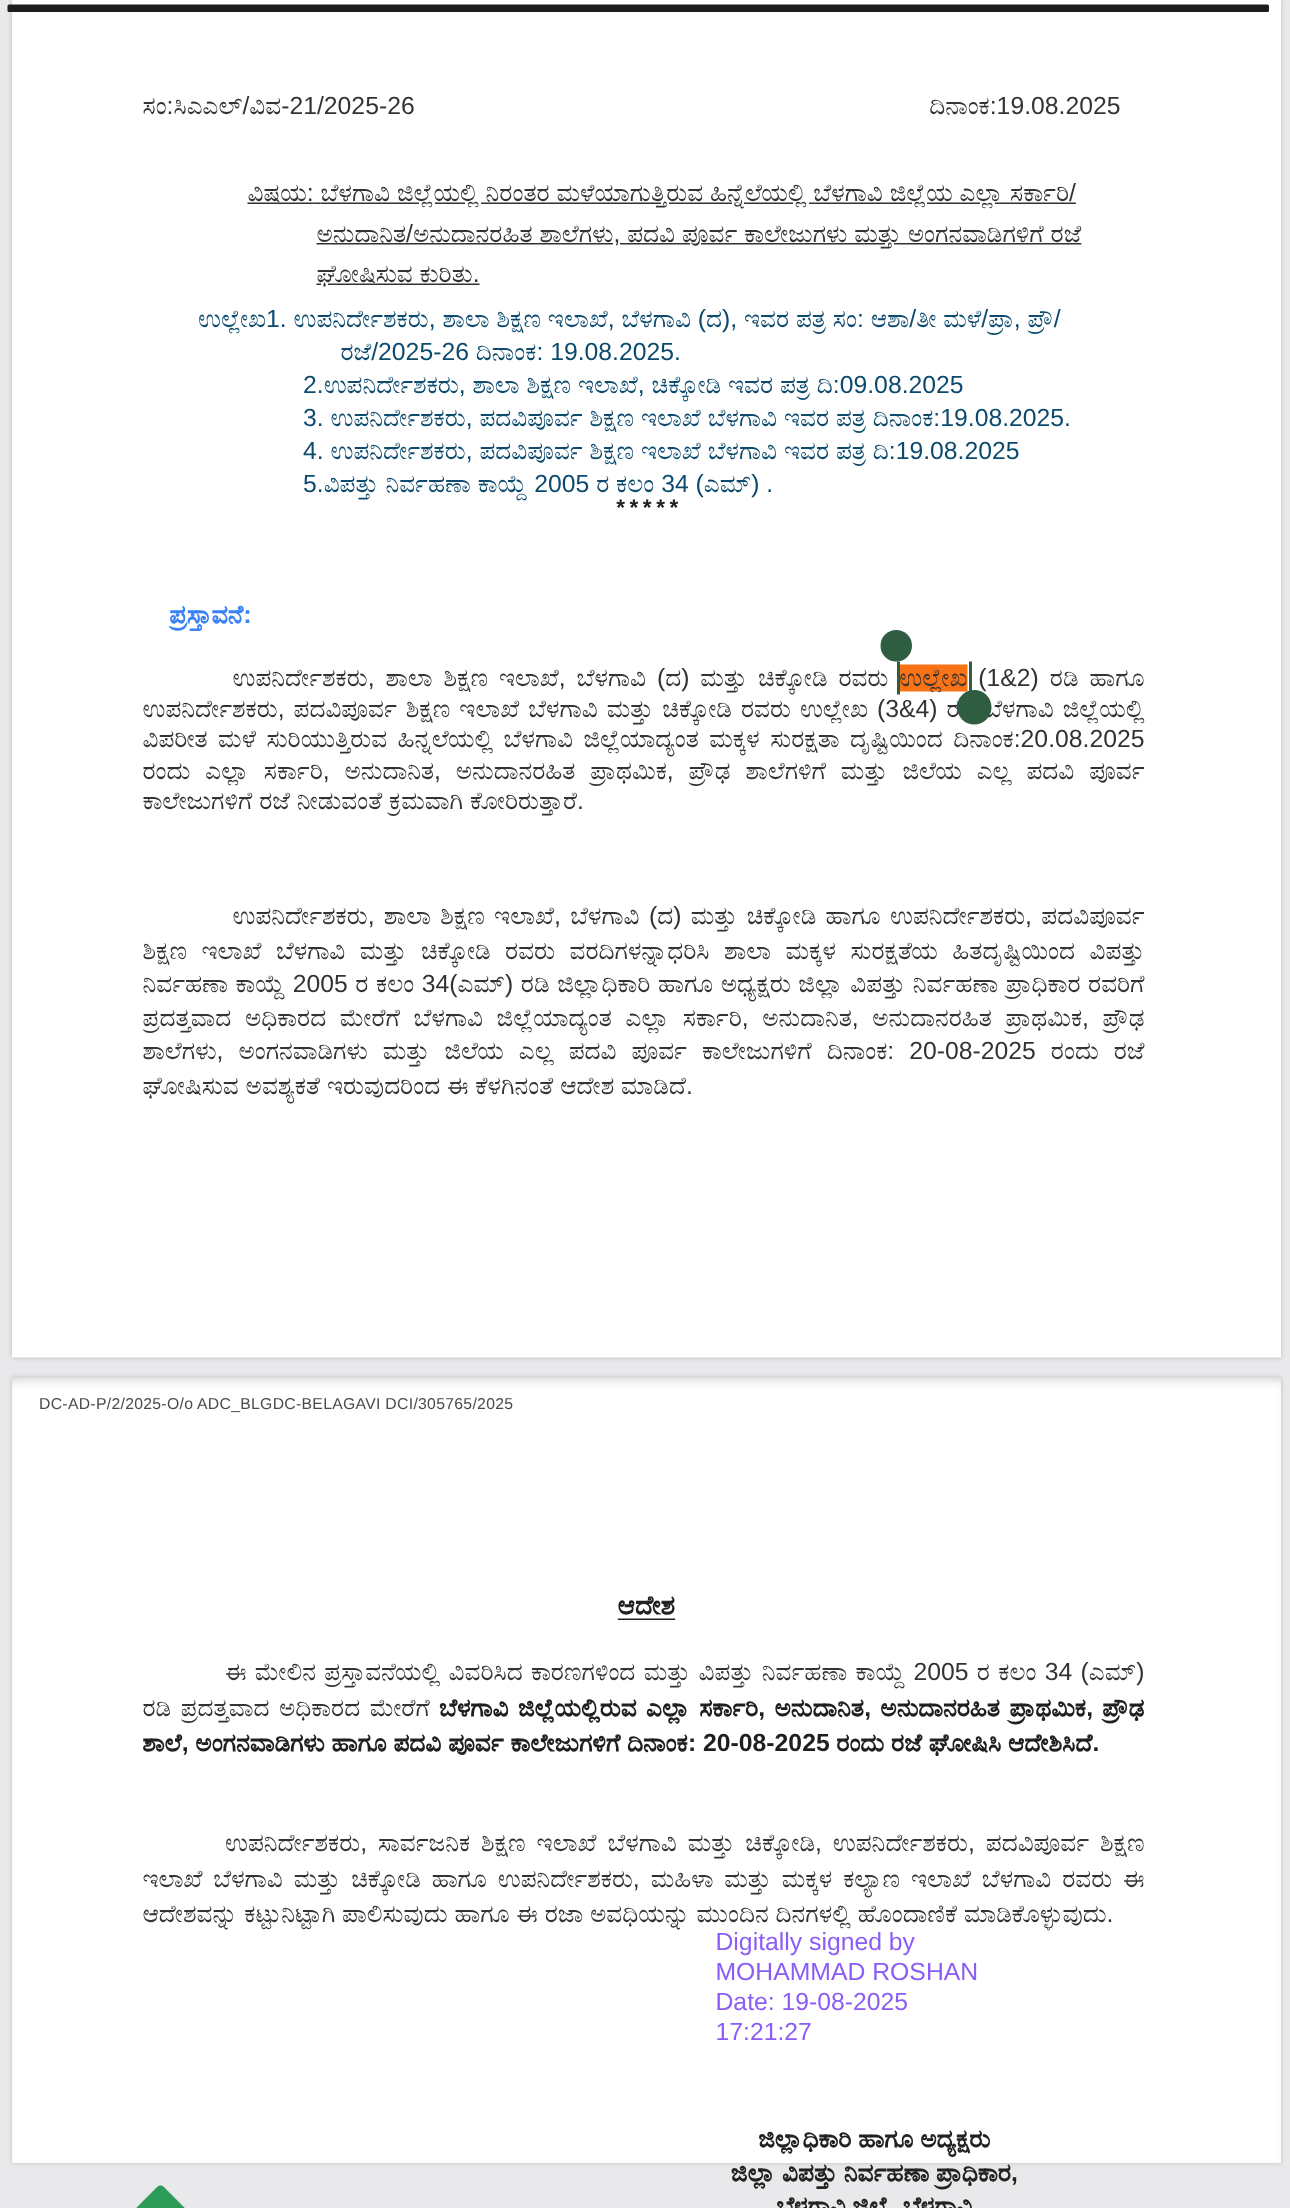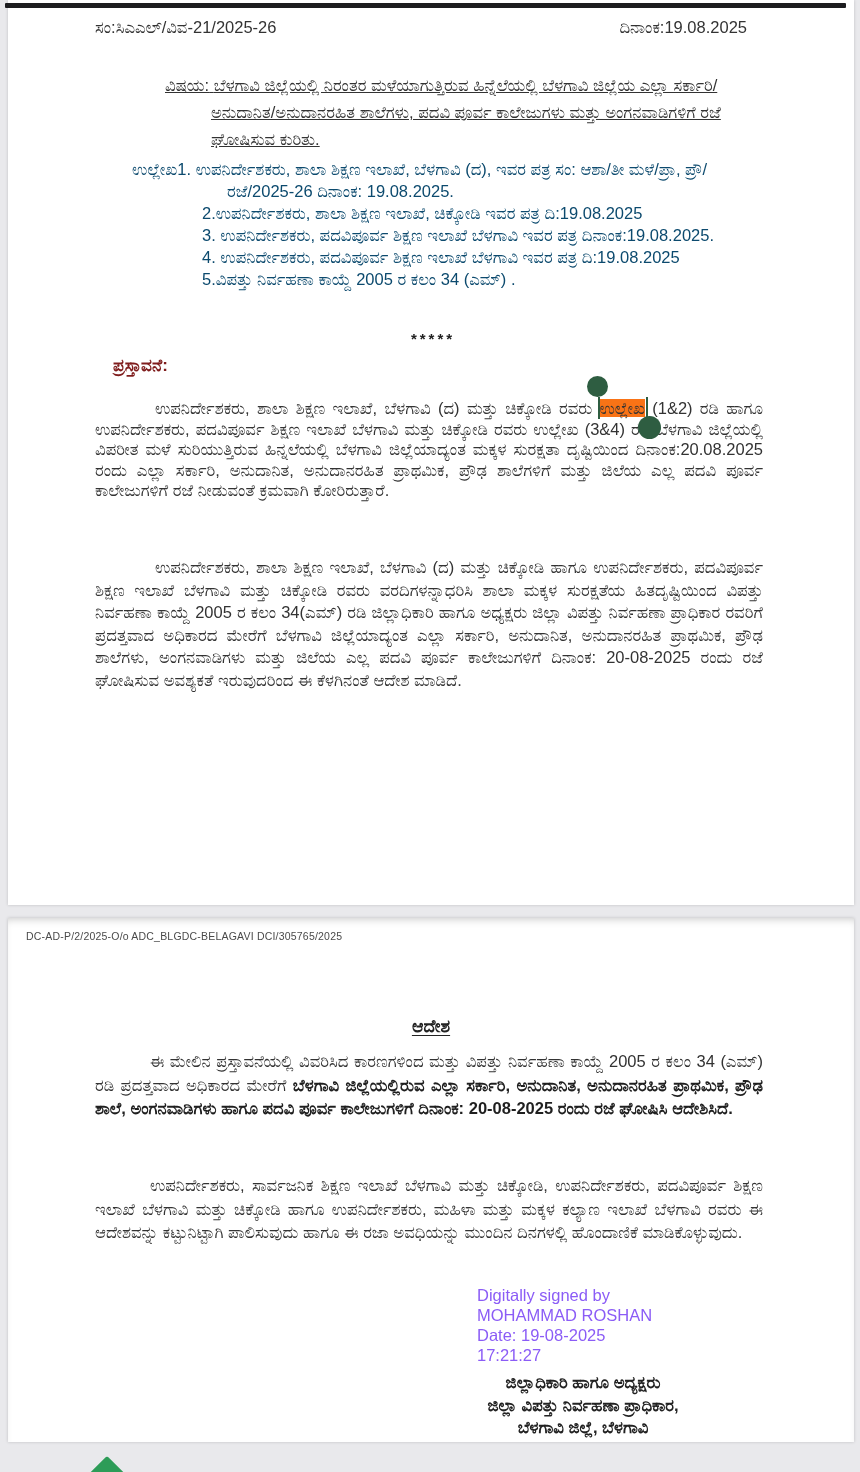--- a/index.html
+++ b/index.html
@@ -15,37 +15,37 @@
     background:#1d1d1f; z-index:6; border-radius:1px;
   }
   .page {
     position:absolute; left:8px; width:846px; background:#ffffff;
     box-shadow:0 0 3px rgba(0,0,0,.18);
   }
   .page1 { top:0; height:905px; }
   .page2 { top:918px; height:524px;
     box-shadow:0 0 3px rgba(0,0,0,.18), inset 0 6px 8px -5px rgba(0,0,0,.22);
   }
-  .kn { font-size:16.5px; }
+  .kn { font-size:16.5px;margin-top:44px; }
   .abs { position:absolute; }
 
   .p1-header { top:18px; left:87px; width:652px; display:flex;
     justify-content:space-between; font-size:16.5px; color:#333; }
 
   .subject { top:72px; left:157px; width:600px; line-height:27px;
     padding-left:46px; text-indent:-46px; color:#333;text-decoration:underline; }
 
   .refs { top:158px; left:124px; width:625px; line-height:22px; color:#0c4a6e; }
   .ref-item { padding-left:95px; text-indent:-95px; }
   .ref-item + .ref-item { margin-left:70px; padding-left:25px; text-indent:-25px; }
 
   .stars { top:330px; left:95px; width:660px; text-align:center;
     font-weight:bold; font-size:15px; letter-spacing:3px; color:#222; }
 
-  .preamble-h { top:356px; left:105px; font-weight:bold; font-size:17px; color:#7f1d1d; }
+  .preamble-h { top:356px; left:105px; font-weight:bold; font-size:17px; color:#3b82f6; }
 
   .para { left:87px; width:668px; text-align:justify; color:#333; }
   .p1a { top:398px; line-height:20.5px; text-indent:60px; }
   .p1b { top:556px; line-height:22.6px; text-indent:60px; }
 
   .sel { position:relative; background:#f97316; }
   .sel-caret-l, .sel-caret-r {
     position:absolute; width:2px; top:-2px; bottom:-2px; background:#2e5d41;
   }
   .sel-caret-l { left:-2px; }
@@ -60,21 +60,21 @@
   }
 
   .p2-header { top:12px; left:18px; width:812px; display:flex;
     justify-content:flex-start; font-size:10.5px; color:#4a4a4a;
     letter-spacing:.2px; }
 
   .order-h { top:98px; left:0; width:846px; text-align:center;
     font-weight:bold; font-size:17.5px; text-decoration:underline;
     text-underline-offset:3px; color:#222; }
 
-  .p2a { top:132px; line-height:23.6px; text-indent:55px; }
+  .p2a { top:142px; line-height:23.6px; text-indent:55px; }
   .p2a b { color:#1f1f1f; }
   .p2b { top:256px; line-height:23.6px; text-indent:55px; }
 
   .sig-digital { top:367px; left:469px; width:300px; line-height:20px;
     font-size:16.5px; color:#8b5cf6; text-align:left; }
   .sig-title { top:453px; left:400px; width:350px; text-align:center;
     font-weight:bold; line-height:22.5px; color:#222; }
 
   .fab {
     position:absolute; left:92px; top:1462px; width:30px; height:30px;
@@ -93,21 +93,21 @@
 
     <div class="abs p1-header kn">
       <span>ಸಂ:ಸಿಎಎಲ್/ವಿವ-21/2025-26</span>
       <span>ದಿನಾಂಕ:19.08.2025</span>
     </div>
 
     <div class="abs subject kn"><span>ವಿಷಯ:</span> <span>ಬೆಳಗಾವಿ ಜಿಲ್ಲೆಯಲ್ಲಿ ನಿರಂತರ ಮಳೆಯಾಗುತ್ತಿರುವ ಹಿನ್ನೆಲೆಯಲ್ಲಿ ಬೆಳಗಾವಿ ಜಿಲ್ಲೆಯ ಎಲ್ಲಾ ಸರ್ಕಾರಿ/ಅನುದಾನಿತ/ಅನುದಾನರಹಿತ ಶಾಲೆಗಳು, ಪದವಿ ಪೂರ್ವ ಕಾಲೇಜುಗಳು ಮತ್ತು ಅಂಗನವಾಡಿಗಳಿಗೆ ರಜೆ ಘೋಷಿಸುವ ಕುರಿತು.</span></div>
 
     <div class="abs refs kn">
       <div class="ref-item"><span>ಉಲ್ಲೇಖ1.</span> <span>ಉಪನಿರ್ದೇಶಕರು, ಶಾಲಾ ಶಿಕ್ಷಣ ಇಲಾಖೆ, ಬೆಳಗಾವಿ (ದ), ಇವರ ಪತ್ರ ಸಂ: ಆಶಾ/ತೀ ಮಳೆ/ಪ್ರಾ, ಪ್ರೌ/ರಜೆ/2025-26  ದಿನಾಂಕ: 19.08.2025.</span></div>
-      <div class="ref-item"><span>2.</span><span>ಉಪನಿರ್ದೇಶಕರು, ಶಾಲಾ ಶಿಕ್ಷಣ ಇಲಾಖೆ, ಚಿಕ್ಕೋಡಿ ಇವರ ಪತ್ರ  ದಿ:19.08.2025</span></div>
+      <div class="ref-item"><span>2.</span><span>ಉಪನಿರ್ದೇಶಕರು, ಶಾಲಾ ಶಿಕ್ಷಣ ಇಲಾಖೆ, ಚಿಕ್ಕೋಡಿ ಇವರ ಪತ್ರ  ದಿ:09.08.2025</span></div>
       <div class="ref-item"><span>3.</span> <span>ಉಪನಿರ್ದೇಶಕರು, ಪದವಿಪೂರ್ವ ಶಿಕ್ಷಣ ಇಲಾಖೆ ಬೆಳಗಾವಿ ಇವರ ಪತ್ರ ದಿನಾಂಕ:19.08.2025.</span></div>
       <div class="ref-item"><span>4.</span> <span>ಉಪನಿರ್ದೇಶಕರು, ಪದವಿಪೂರ್ವ ಶಿಕ್ಷಣ ಇಲಾಖೆ ಬೆಳಗಾವಿ ಇವರ ಪತ್ರ ದಿ:19.08.2025</span></div>
       <div class="ref-item"><span>5.</span><span>ವಿಪತ್ತು ನಿರ್ವಹಣಾ ಕಾಯ್ದೆ 2005 ರ ಕಲಂ 34 (ಎಮ್) .</span></div>
     </div>
 
     <div class="abs stars">*****</div>
 
     <div class="abs preamble-h kn">ಪ್ರಸ್ತಾವನೆ:</div>
 
     <div class="abs para p1a kn"><span>ಉಪನಿರ್ದೇಶಕರು, ಶಾಲಾ ಶಿಕ್ಷಣ ಇಲಾಖೆ, ಬೆಳಗಾವಿ (ದ) ಮತ್ತು ಚಿಕ್ಕೋಡಿ ರವರು </span><span class="sel">ಉಲ್ಲೇಖ<span class="sel-caret-l"></span><span class="sel-handle-top"></span><span class="sel-caret-r"></span><span class="sel-handle-bottom"></span></span><span> (1&amp;2) ರಡಿ ಹಾಗೂ ಉಪನಿರ್ದೇಶಕರು, ಪದವಿಪೂರ್ವ ಶಿಕ್ಷಣ ಇಲಾಖೆ ಬೆಳಗಾವಿ ಮತ್ತು ಚಿಕ್ಕೋಡಿ ರವರು ಉಲ್ಲೇಖ (3&amp;4) ರಡಿ ಬೆಳಗಾವಿ ಜಿಲ್ಲೆಯಲ್ಲಿ ವಿಪರೀತ ಮಳೆ ಸುರಿಯುತ್ತಿರುವ ಹಿನ್ನಲೆಯಲ್ಲಿ ಬೆಳಗಾವಿ ಜಿಲ್ಲೆಯಾದ್ಯಂತ ಮಕ್ಕಳ ಸುರಕ್ಷತಾ ದೃಷ್ಟಿಯಿಂದ ದಿನಾಂಕ:20.08.2025 ರಂದು ಎಲ್ಲಾ ಸರ್ಕಾರಿ, ಅನುದಾನಿತ, ಅನುದಾನರಹಿತ ಪ್ರಾಥಮಿಕ, ಪ್ರೌಢ ಶಾಲೆಗಳಿಗೆ ಮತ್ತು ಜಿಲೆಯ ಎಲ್ಲ ಪದವಿ ಪೂರ್ವ ಕಾಲೇಜುಗಳಿಗೆ ರಜೆ ನೀಡುವಂತೆ ಕ್ರಮವಾಗಿ ಕೋರಿರುತ್ತಾರೆ.</span></div>

